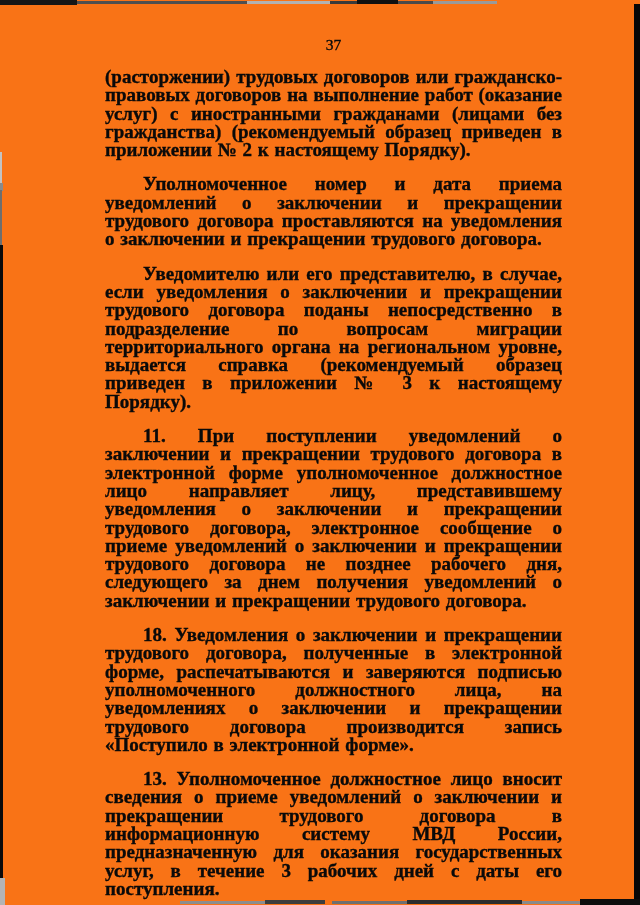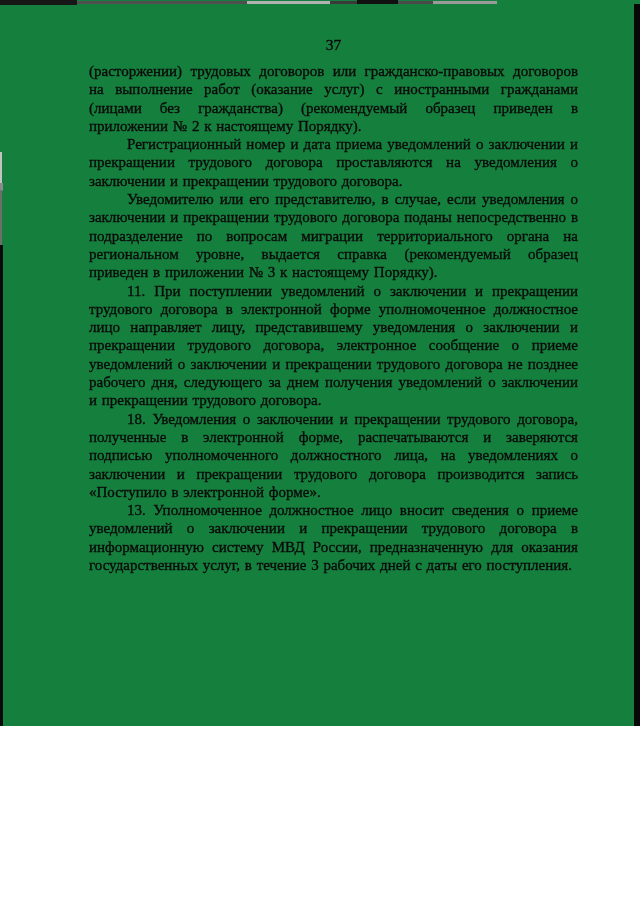--- a/index.html
+++ b/index.html
@@ -3,47 +3,48 @@
 <meta charset="utf-8">
 <style>
   html, body {
     margin: 0;
     padding: 0;
     background: #ffffff;
   }
   .page {
     position: relative;
     width: 640px;
-    height: 726px;
-    background: #15803d;
+    height: 905px;
+    background: #f97316;
     overflow: hidden;
     font-family: "Liberation Serif", "DejaVu Serif", serif;
     color: #0a0a0a;
   }
   
   .content {
     position: absolute;
     left: 89px;
     top: 37px;
     width: 489px;
   }
   .page-number {
     text-align: center;
     font-size: 15.5px;
     line-height: 15px;
     margin-bottom: 10px;
     -webkit-text-stroke: 0.35px #0a0a0a;
   }
   .content p {
-    margin: 0;
-    font-size: 15px;
+    margin: 16px;
+    font-size: 19px;
     line-height: 18.3px;
     text-align: justify;
     text-indent: 38px;
     word-spacing: 1px;
+    font-weight: bold;
     -webkit-text-stroke: 0.35px #0a0a0a;
   }
   .content p.no-indent {
     text-indent: 0;
   }
   
   .artifact {
     position: absolute;
     pointer-events: none;
   }
@@ -92,20 +93,20 @@
   <div class="artifact bot-a"></div>
   <div class="artifact bot-b"></div>
   <div class="artifact bot-c"></div>
   <div class="artifact bot-d"></div>
   <div class="artifact bot-e"></div>
   <div class="artifact bot-f"></div>
 
   <div class="content">
     <div class="page-number">37</div>
     <p class="no-indent">(расторжении) трудовых договоров или гражданско-правовых договоров на выполнение работ (оказание услуг) с иностранными гражданами (лицами без гражданства) (рекомендуемый образец приведен в приложении № 2 к настоящему Порядку).</p>
-    <p>Регистрационный номер и дата приема уведомлений о заключении и прекращении трудового договора проставляются на уведомления о заключении и прекращении трудового договора.</p>
+    <p>Уполномоченное номер и дата приема уведомлений о заключении и прекращении трудового договора проставляются на уведомления о заключении и прекращении трудового договора.</p>
     <p>Уведомителю или его представителю, в случае, если уведомления о заключении и прекращении трудового договора поданы непосредственно в подразделение по вопросам миграции территориального органа на региональном уровне, выдается справка (рекомендуемый образец приведен в приложении № 3 к настоящему Порядку).</p>
     <p>11. При поступлении уведомлений о заключении и прекращении трудового договора в электронной форме уполномоченное должностное лицо направляет лицу, представившему уведомления о заключении и прекращении трудового договора, электронное сообщение о приеме уведомлений о заключении и прекращении трудового договора не позднее рабочего дня, следующего за днем получения уведомлений о заключении и прекращении трудового договора.</p>
     <p>18. Уведомления о заключении и прекращении трудового договора, полученные в электронной форме, распечатываются и заверяются подписью уполномоченного должностного лица, на уведомлениях о заключении и прекращении трудового договора производится запись «Поступило в электронной форме».</p>
     <p>13. Уполномоченное должностное лицо вносит сведения о приеме уведомлений о заключении и прекращении трудового договора в информационную систему МВД России, предназначенную для оказания государственных услуг, в течение 3 рабочих дней с даты его поступления.</p>
   </div>
 
 </div>
 
 </body></html>

